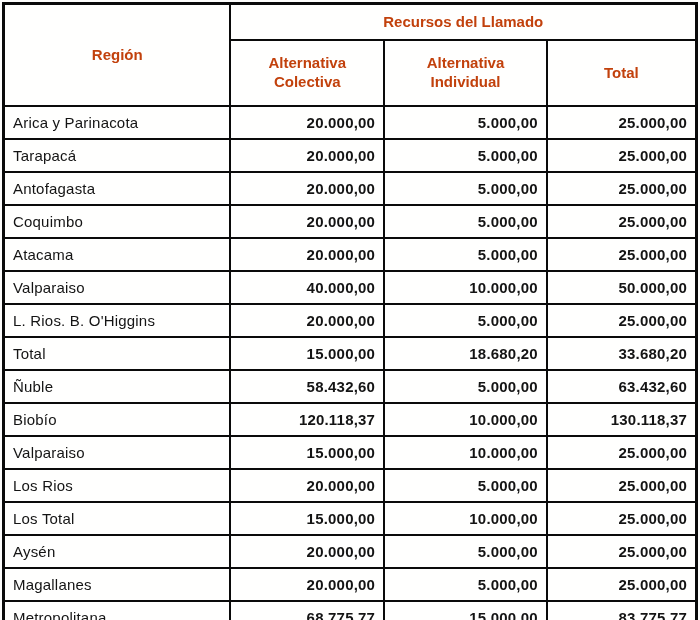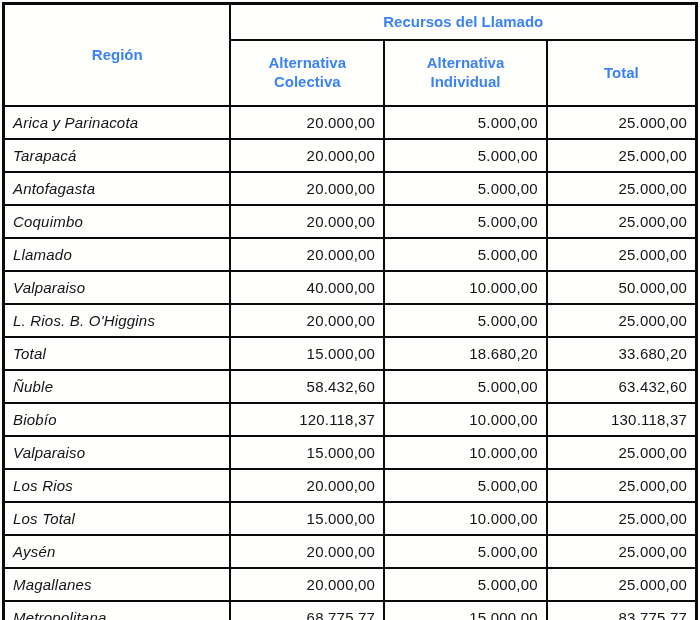--- a/index.html
+++ b/index.html
@@ -29,21 +29,21 @@
     border-width: 3px;
   }
   col.c-region     { width: 226px; }
   col.c-colectiva  { width: 153px; }
   col.c-individual { width: 162px; }
   col.c-total      { width: 149px; }
 
   th {
     font-size: 15px;
     font-weight: bold;
-    color: #3b82f6;
+    color: #c2410c;
     text-align: center;
     vertical-align: middle;
     padding: 4px 6px;
     line-height: 1.25;
   }
   th.group-header { height: 26px; }
   th.sub-header   { height: 56px; }
 
   td {
     font-size: 15px;
@@ -51,25 +51,24 @@
     height: 27px;
     padding: 2px 8px;
     vertical-align: middle;
     overflow: hidden;
     white-space: nowrap;
   }
   td.region-cell {
     text-align: left;
     font-weight: normal;
     letter-spacing: 0.2px;
-    font-style: italic;
   }
   td.num-cell {
     text-align: right;
-    font-weight: normal;
+    font-weight: bold;
     letter-spacing: 0.2px;
   }
 </style>
 </head>
 <body>
 
 <div class="page">
   <table class="doc-table">
     <colgroup>
       <col class="c-region">
@@ -107,21 +106,21 @@
           <td class="num-cell">5.000,00</td>
           <td class="num-cell">25.000,00</td>
         </tr>
         <tr>
           <td class="region-cell">Coquimbo</td>
           <td class="num-cell">20.000,00</td>
           <td class="num-cell">5.000,00</td>
           <td class="num-cell">25.000,00</td>
         </tr>
         <tr>
-          <td class="region-cell">Llamado</td>
+          <td class="region-cell">Atacama</td>
           <td class="num-cell">20.000,00</td>
           <td class="num-cell">5.000,00</td>
           <td class="num-cell">25.000,00</td>
         </tr>
         <tr>
           <td class="region-cell">Valparaiso</td>
           <td class="num-cell">40.000,00</td>
           <td class="num-cell">10.000,00</td>
           <td class="num-cell">50.000,00</td>
         </tr>

